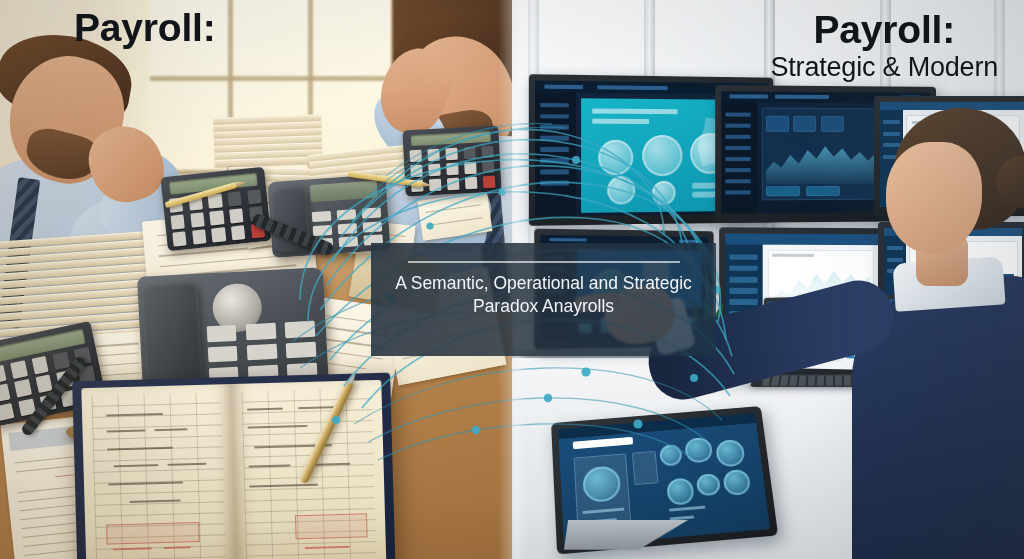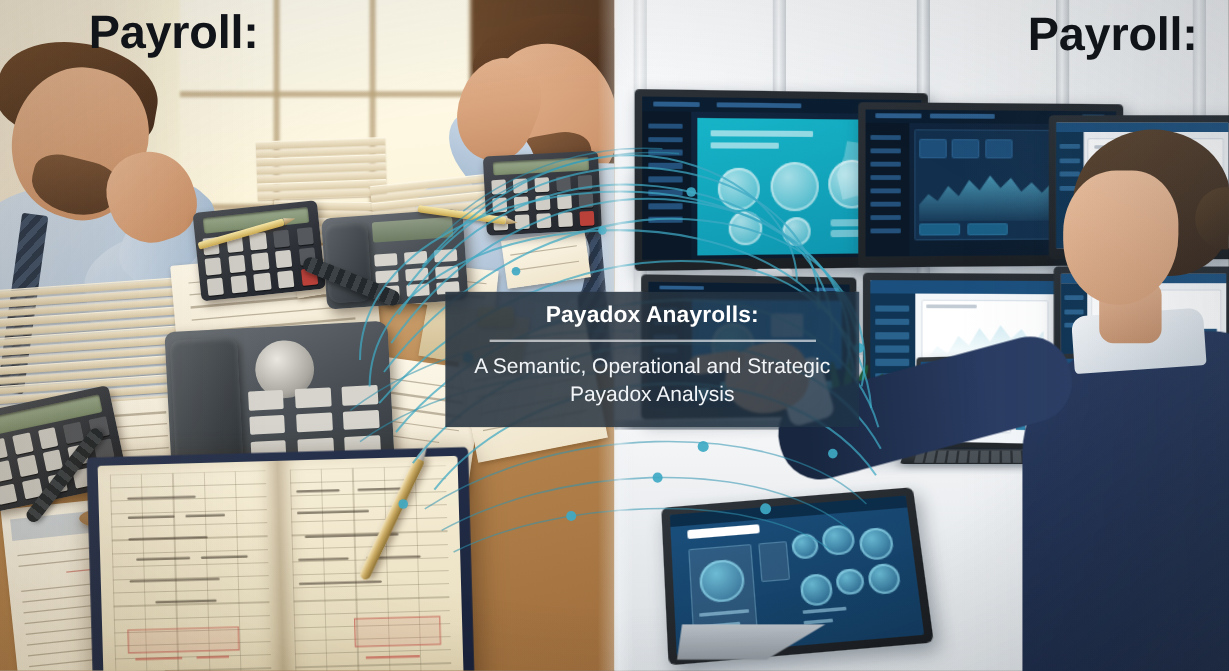--- a/index.html
+++ b/index.html
@@ -1263,21 +1263,21 @@
   </svg>
 
   <div id="vignette"></div>
 
   <div class="hd" id="hd-left">
     <span class="t1">Payroll:</span>
   </div>
 
   <div class="hd" id="hd-right">
     <span class="t1">Payroll:</span>
+    <span class="t2">Strategic &amp; Modern</span>
   </div>
 
   <div id="center-card">
-    <div class="ctitle">Payadox Anayrolls:</div>
     <div class="crule"></div>
-    <div class="csub">A Semantic, Operational and Strategic Payadox Analysis</div>
+    <div class="csub">A Semantic, Operational and Strategic Paradox Anayrolls</div>
   </div>
 
 </div>
 
 </body></html>

